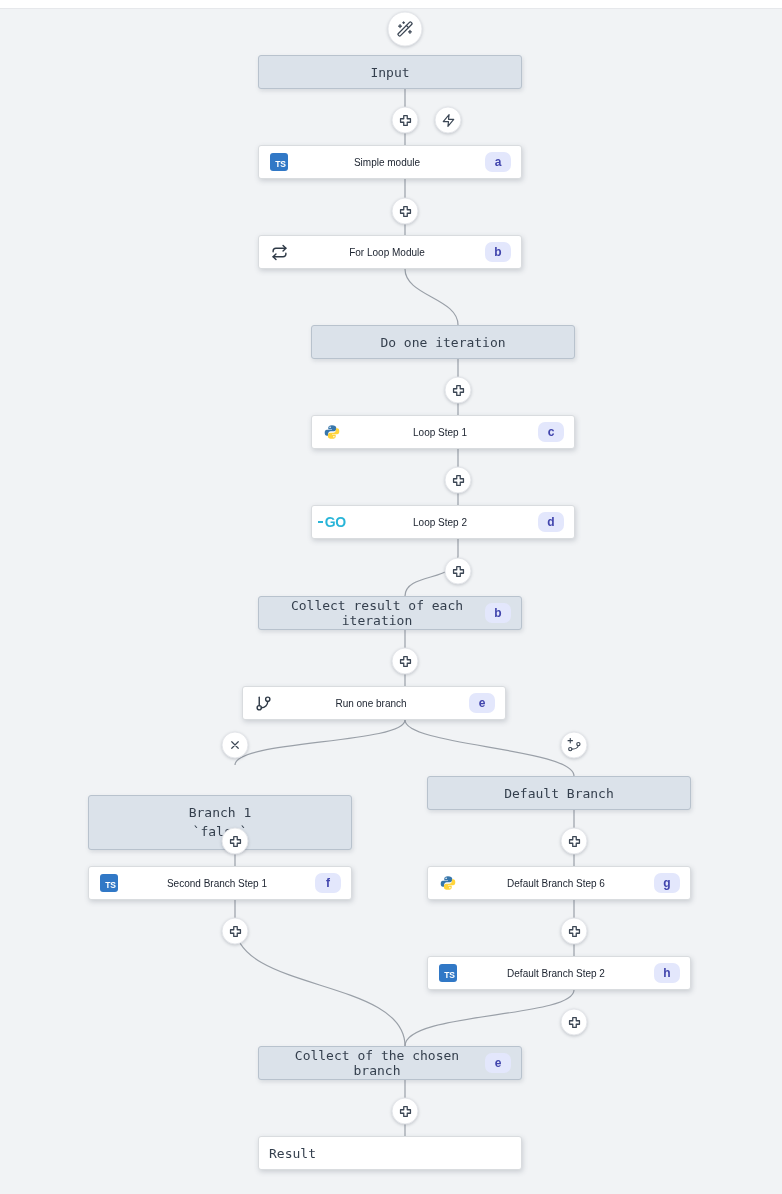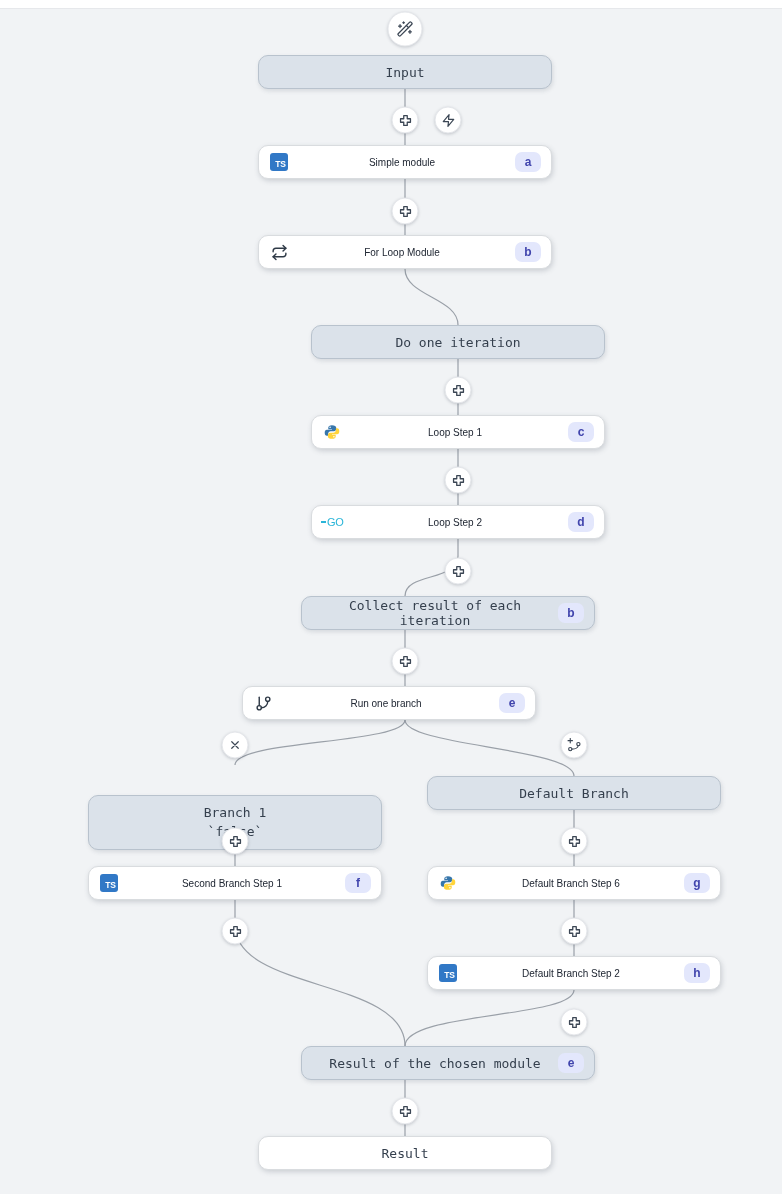--- a/index.html
+++ b/index.html
@@ -1,32 +1,32 @@
 <!DOCTYPE html>
 <html style="--canvas-bg: #f1f3f5; --topbar-bg: #ffffff; --edge: #9aa0a8; --virtual-bg: #dbe2ea; --virtual-border: #b8c2cd; --card-bg: #ffffff; --card-border: #d9dcdf; --badge-bg: #e3e7fc; --badge-text: #4145ad; --icon-stroke: #3b4654; --ts-blue: #3178c6; --python-blue: #3776ab; --python-yellow: #ffd43b; --go-blue: #29b5d8;"><head>
 <meta charset="utf-8">
 <style>
   html,body{margin:0;padding:0;}
   body{background:var(--canvas-bg,#f1f3f5);font-family:"Liberation Sans",sans-serif;}
   .stage{position:relative;width:782px;height:1194px;overflow:hidden;background:var(--canvas-bg,#f1f3f5);}
   .topbar{position:absolute;left:0;top:0;width:782px;height:8px;background:var(--topbar-bg,#fff);border-bottom:1px solid #e6e8eb;z-index:1;}
   .edges{position:absolute;left:0;top:0;z-index:2;}
   .edges path{stroke:var(--edge,#9aa0a8);stroke-width:1.2;fill:none;}
-  .node{position:absolute;width:294px;height:34px;display:flex;align-items:center;border-radius:10px;box-sizing:border-box;z-index:3;}
+  .node{position:absolute;width:264px;height:34px;display:flex;align-items:center;border-radius:3px;box-sizing:border-box;z-index:3;}
   .card{background:var(--card-bg,#fff);border:1px solid var(--card-border,#d9dcdf);box-shadow:1px 2px 5px rgba(90,100,115,.25);padding:0 10px;gap:18px;}
   .virtual{background:var(--virtual-bg,#dbe2ea);border:1px solid var(--virtual-border,#b8c2cd);box-shadow:1px 2px 4px rgba(90,100,115,.18);justify-content:center;}
   .mono{font-family:"DejaVu Sans Mono","Liberation Mono",monospace;font-size:13px;color:#343f4d;}
   .card .label{flex:1;text-align:center;font-size:10px;color:#202733;}
   .virtual .vlabel{flex:1;text-align:center;}
-  .virtual.with-badge{padding:0 10px;justify-content:space-between;margin-left:43px;}
+  .virtual.with-badge{padding:0 10px;justify-content:space-between;}
   .badge{min-width:10px;padding:3px 8px;border-radius:7px;background:var(--badge-bg,#e3e7fc);color:var(--badge-text,#4145ad);font-weight:700;font-size:12px;text-align:center;line-height:1.2;}
   .two-line{height:55px;flex-direction:column;justify-content:center;line-height:1.45;}
   .lang-slot{width:20px;height:20px;display:flex;align-items:center;justify-content:center;flex:0 0 auto;}
   .ts-ico{width:18px;height:18px;border-radius:3px;background:var(--ts-blue,#3178c6);color:#fff;font-weight:700;font-size:8.5px;display:flex;align-items:flex-end;justify-content:flex-end;padding:0 2px 2px 0;box-sizing:border-box;}
-  .go-ico{display:flex;align-items:center;color:var(--go-blue,#29b5d8);font-weight:400;font-size:11px;letter-spacing:-.3px;}
+  .go-ico{display:flex;align-items:center;color:var(--go-blue,#29b5d8);font-weight:700;font-size:14px;letter-spacing:-.3px;}
   .go-dash{width:5px;height:1.6px;background:var(--go-blue,#29b5d8);margin-right:1.5px;}
   .py-b{fill:var(--python-blue,#3776ab);}
   .py-y{fill:var(--python-yellow,#ffd43b);}
   .node-ico{color:#2f3a47;display:flex;align-items:center;justify-content:center;}
   .circle{position:absolute;transform:translate(-50%,-50%);width:27px;height:27px;border-radius:50%;background:#fff;border:1px solid #e4e6ea;box-shadow:0 1px 3px rgba(70,80,95,.25);display:flex;align-items:center;justify-content:center;color:var(--icon-stroke,#3b4654);cursor:pointer;padding:0;z-index:4;}
   .circle.big{width:35px;height:35px;}
   .circle svg{display:block;}
 </style>
 </head>
 <body>
@@ -151,25 +151,25 @@
 
   <div class="node card" style="left:427px;top:956px">
     <span class="lang-slot">
         <span class="ts-ico">TS</span>
       </span>
     <span class="label">Default Branch Step 2</span>
     <span class="badge">h</span>
   </div>
 
   <div class="node virtual with-badge" style="left:258px;top:1046px">
-    <span class="vlabel mono">Result of the chosen module</span>
+    <span class="vlabel mono">Collect of the chosen branch</span>
     <span class="badge">e</span>
   </div>
 
-  <div class="node card" style="left:258px;top:1136px;justify-content:center">
+  <div class="node card" style="left:258px;top:1136px;justify-content:flex-start">
     <span class="mono">Result</span>
   </div>
 
   <button class="circle big" style="left:405px;top:29px">
     <span>
       <svg width="17" height="17" viewBox="0 0 24 24" fill="none" stroke="currentColor" stroke-width="1.8" stroke-linecap="round" stroke-linejoin="round">
           <path d="m21.64 3.64-1.28-1.28a1.21 1.21 0 0 0-1.72 0L2.36 18.64a1.21 1.21 0 0 0 0 1.72l1.28 1.28a1.2 1.2 0 0 0 1.72 0L21.64 5.36a1.2 1.2 0 0 0 0-1.72Z"></path>
           <path d="m14 7 3 3"></path>
           <path d="M5 6v4"></path>
           <path d="M19 14v4"></path>

